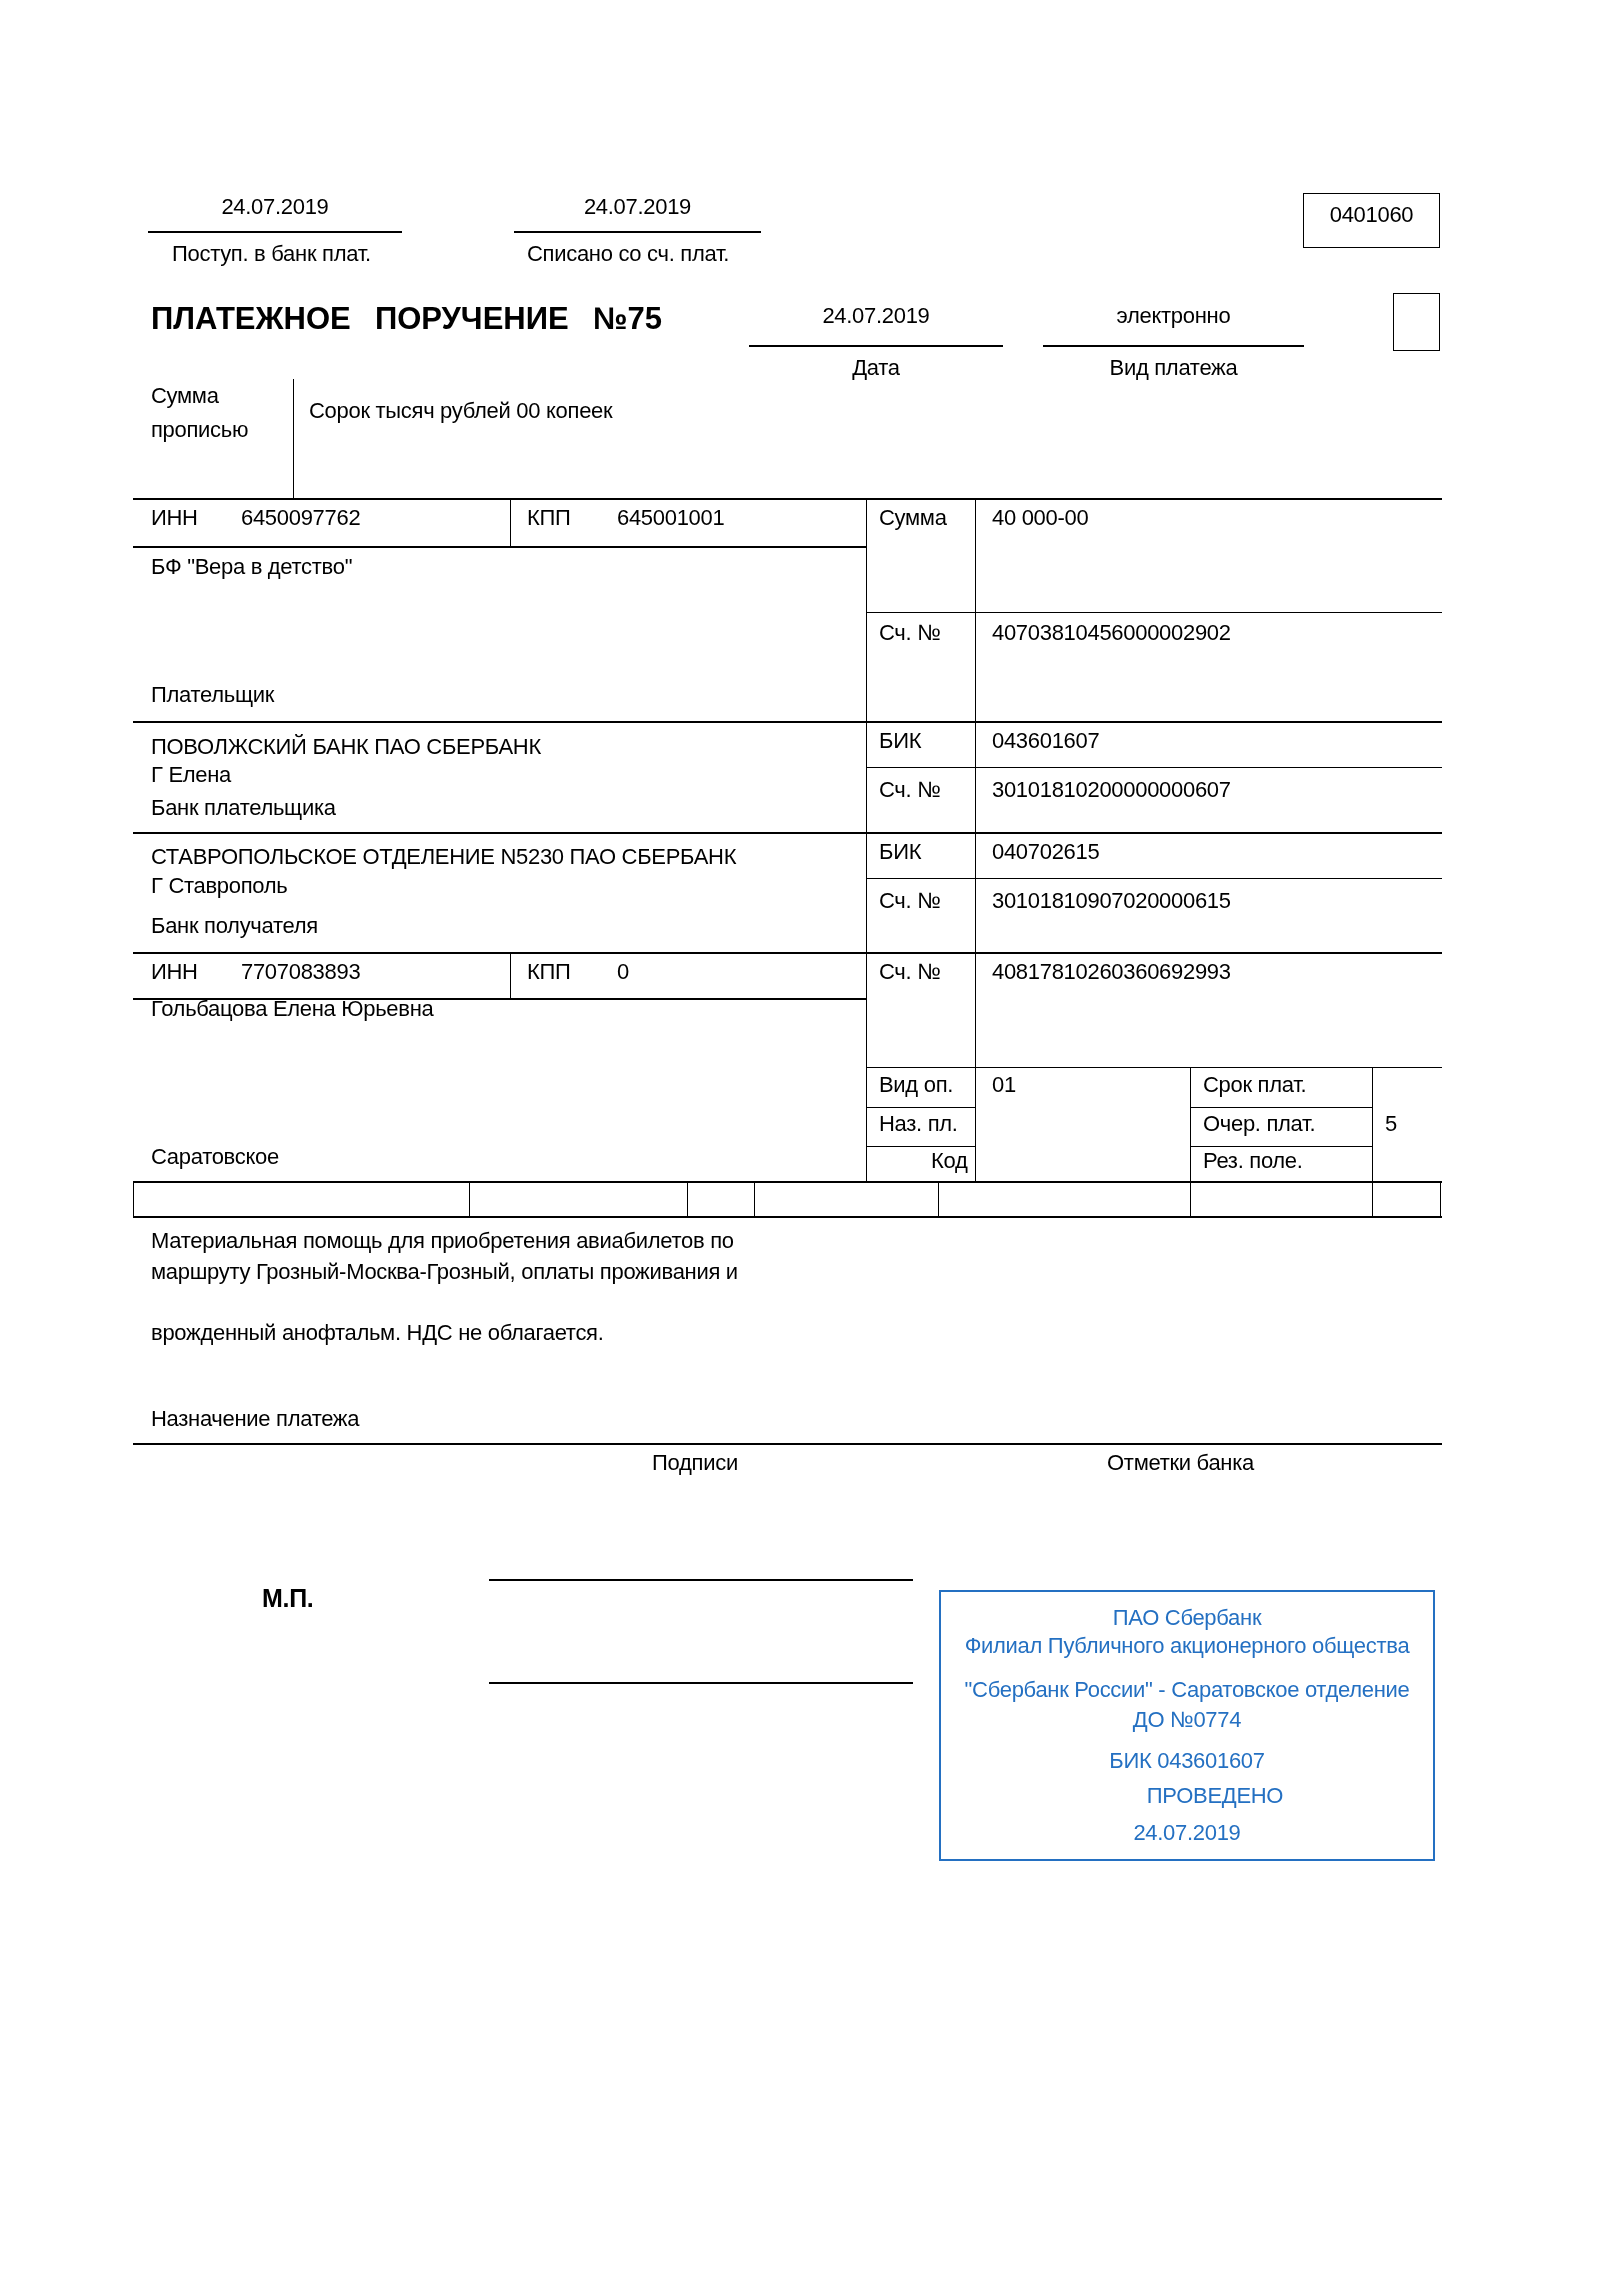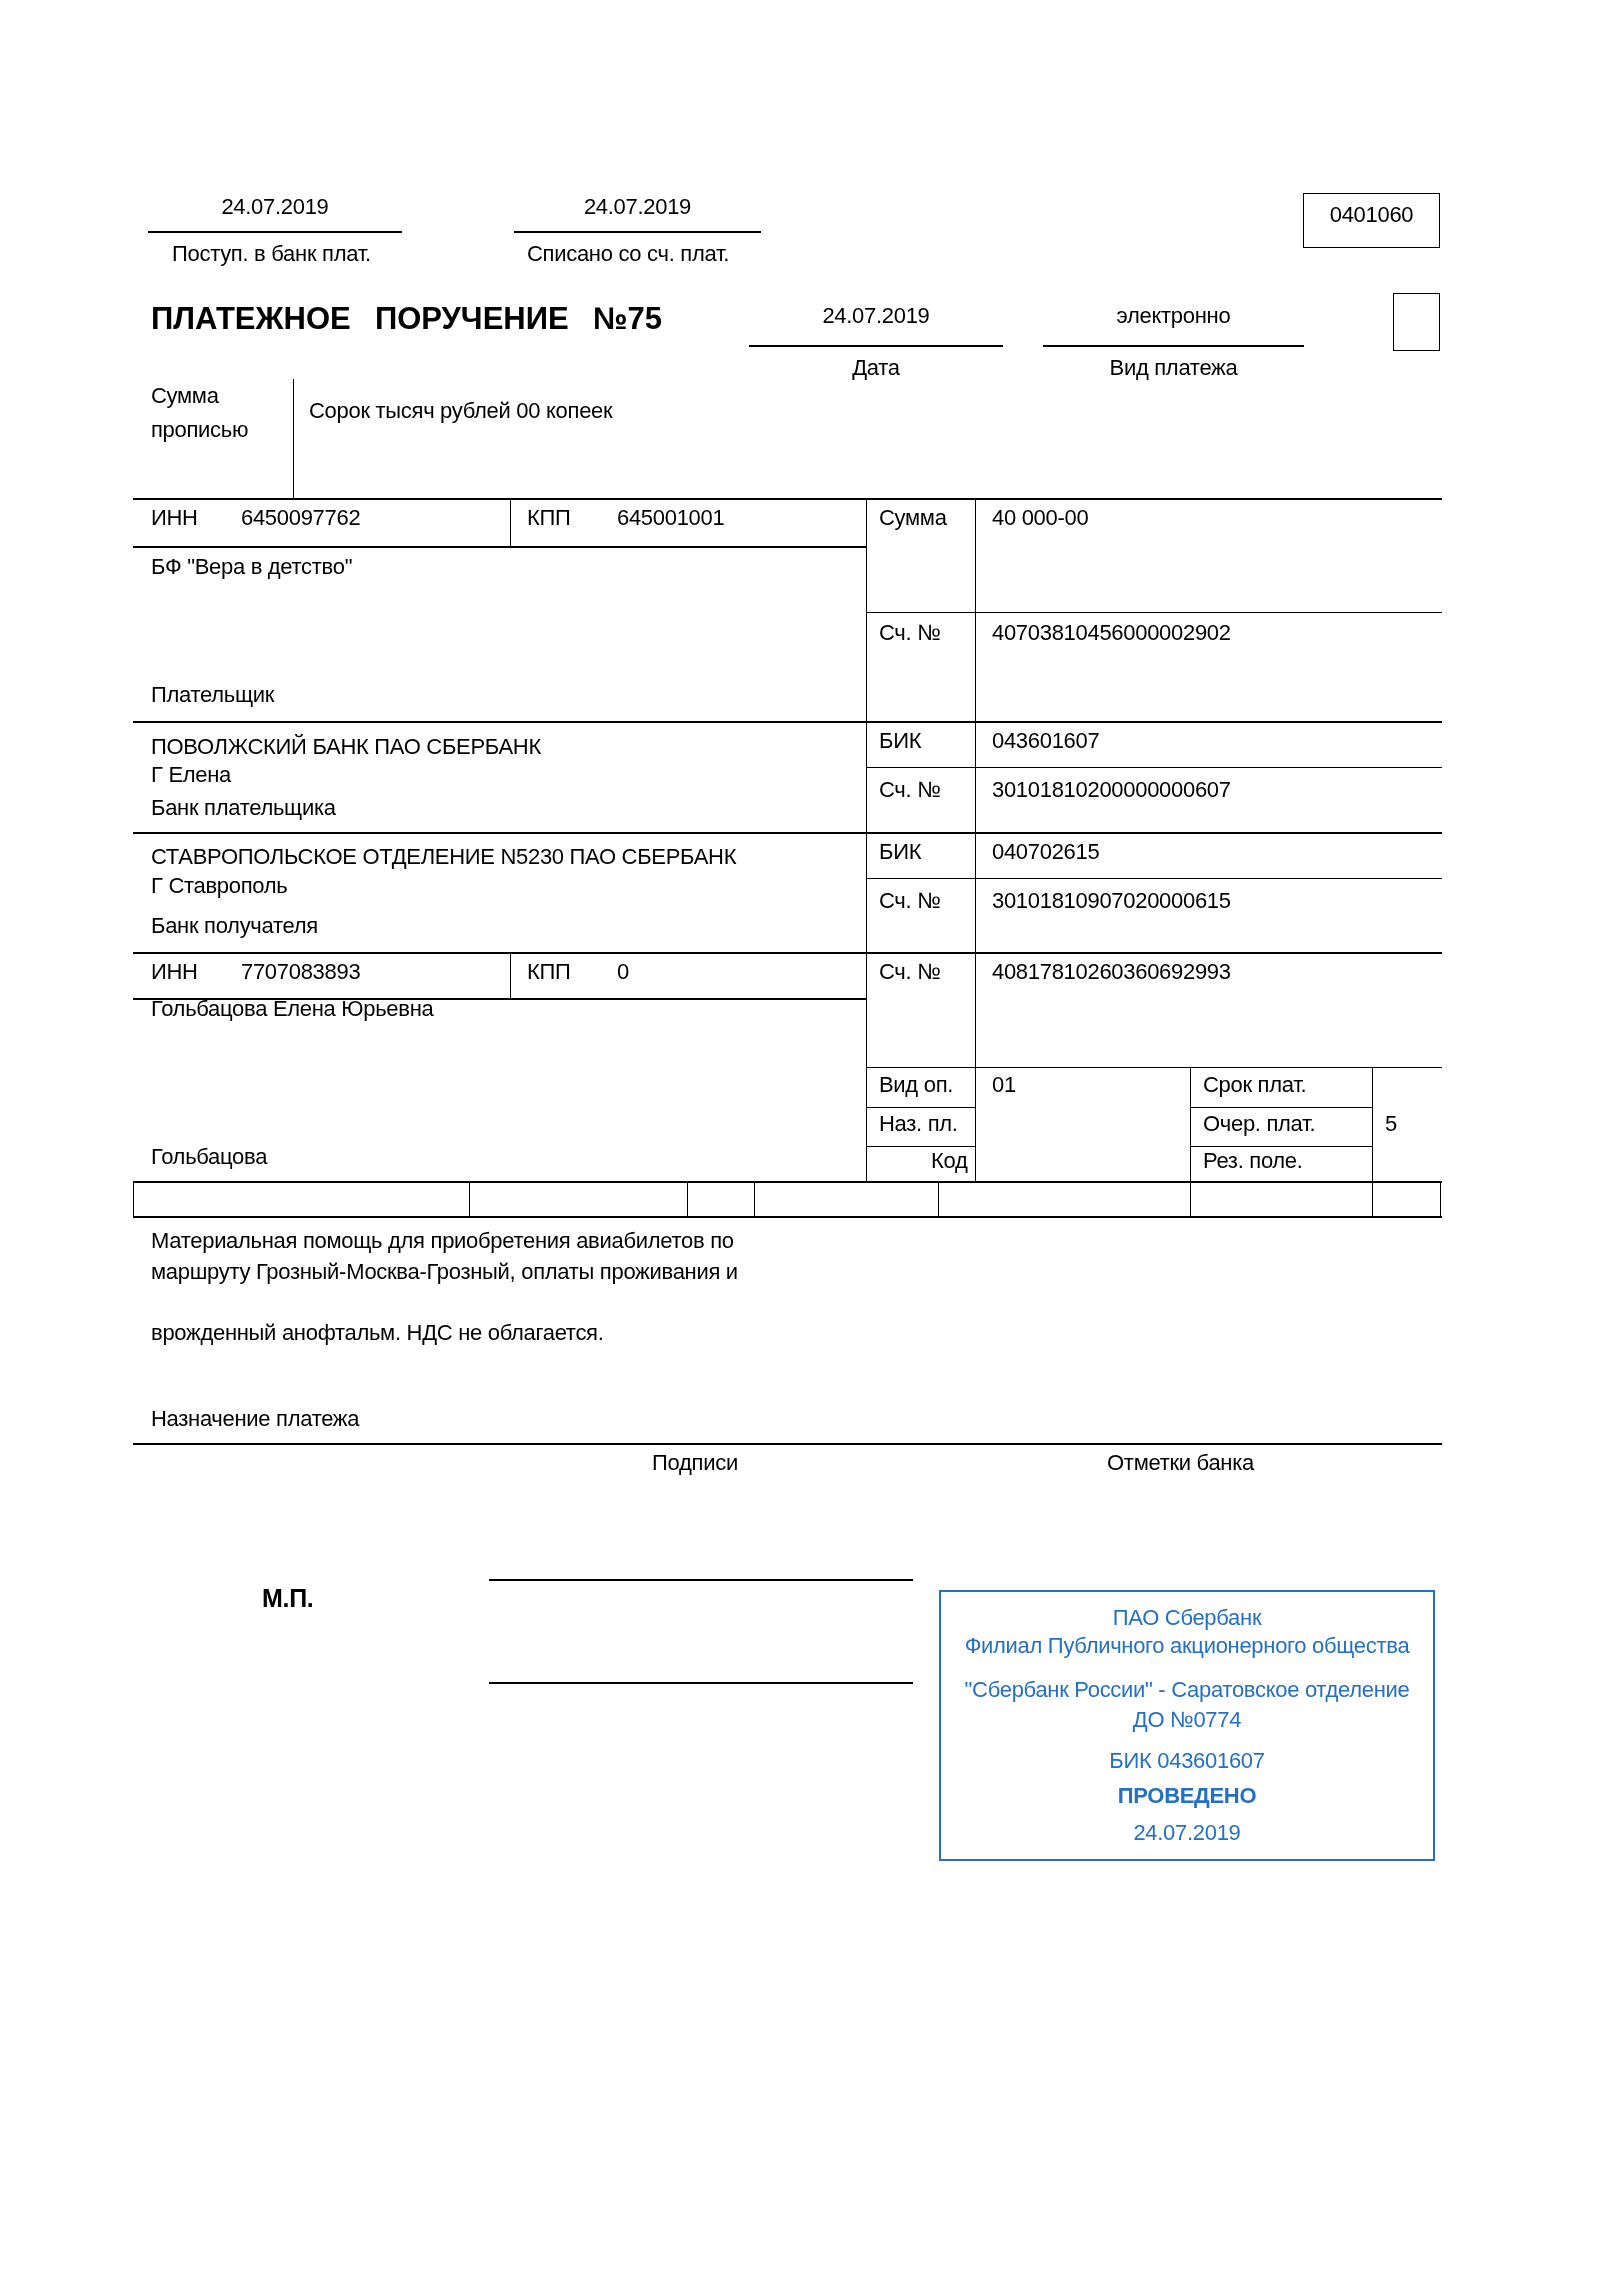--- a/index.html
+++ b/index.html
@@ -1,20 +1,20 @@
 <!DOCTYPE html>
 <html style="font-size:9.4px"><head>
 <meta charset="utf-8">
 <style>
   html,body{margin:0;padding:0;background:#ffffff;}
   .page{position:relative;width:1624px;height:2295px;background:#ffffff;overflow:hidden;
         font-family:"Liberation Sans",sans-serif;color:#000;}
   .t{position:absolute;font-size:22px;letter-spacing:-0.3px;white-space:pre;line-height:1.2;}
   .c{text-align:center;}
-  .b{font-weight:bold;}
+  .b{font-weight:normal;padding-left:28px;}
   .hl{position:absolute;background:#000;}
   .vl{position:absolute;background:#000;width:1.2px;}
   .box{position:absolute;border:1.8px solid #000;box-sizing:border-box;}
   .title{font-size:31px;font-weight:bold;letter-spacing:0px;word-spacing:3.5px;}
   .purpose{line-height:31px;}
   .stamp{position:absolute;border:2.4px solid #2470c2;box-sizing:border-box;margin-top:47px;}
   .st{position:absolute;left:0;width:100%;text-align:center;color:#2470c2;
       font-size:22px;letter-spacing:-0.3px;white-space:pre;}
   .mp{font-size:25px;font-weight:bold;}
 </style>
@@ -118,21 +118,21 @@
   <div class="t" style="left:151px;top:996px;">Гольбацова Елена Юрьевна</div>
 
   <div class="t" style="left:879px;top:1072px;">Вид оп.</div>
   <div class="t" style="left:992px;top:1072px;">01</div>
   <div class="t" style="left:1203px;top:1072px;">Срок плат.</div>
   <div class="t" style="left:879px;top:1111px;">Наз. пл.</div>
   <div class="t" style="left:1203px;top:1111px;">Очер. плат.</div>
   <div class="t" style="left:1385px;top:1111px;">5</div>
   <div class="t" style="left:931px;top:1148px;">Код</div>
   <div class="t" style="left:1203px;top:1148px;">Рез. поле.</div>
-  <div class="t" style="left:151px;top:1144px;">Гольбацова</div>
+  <div class="t" style="left:151px;top:1144px;">Саратовское</div>
 
   <div class="t purpose" style="left:151px;top:1256px;">маршруту Грозный-Москва-Грозный, оплаты проживания и</div>
   <div class="t purpose" style="left:151px;top:1225px;">Материальная помощь для приобретения авиабилетов по</div>
   <div class="t purpose" style="left:151px;top:1317px;">врожденный анофтальм. НДС не облагается.</div>
 
   <div class="t" style="left:151px;top:1406px;">Назначение платежа</div>
   <div class="hl" style="left:133px;top:1443px;width:1309px;height:1.8px;"></div>
 
   <div class="t c" style="left:530px;top:1450px;width:330px;">Подписи</div>
   <div class="t c" style="left:1001px;top:1450px;width:359px;">Отметки банка</div>

